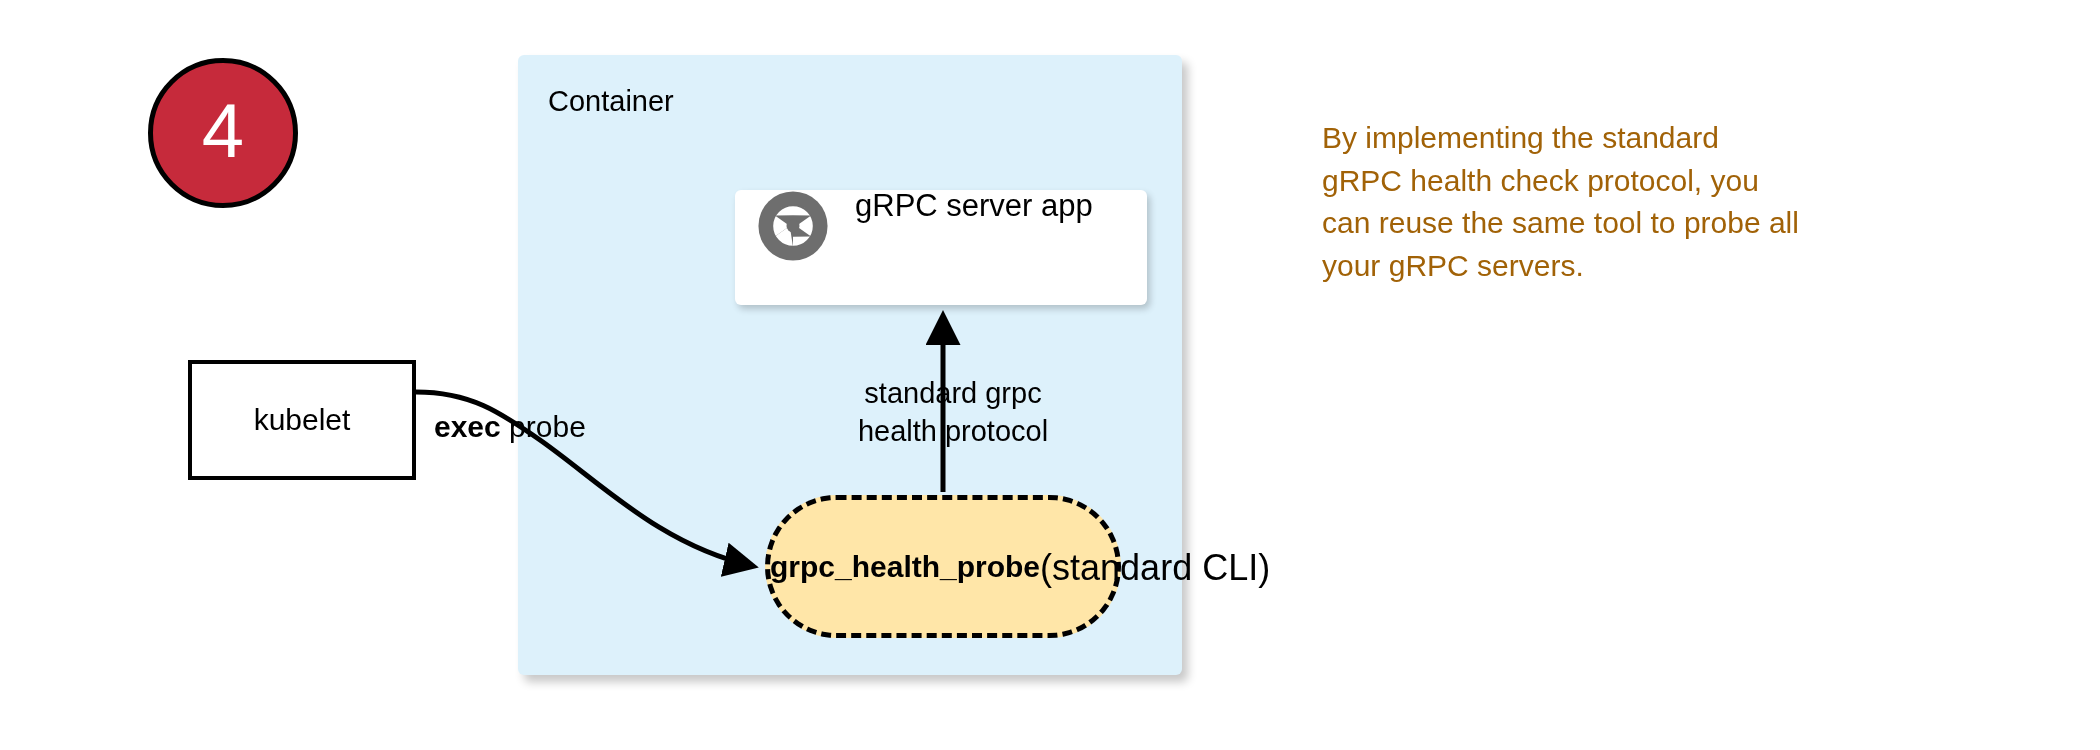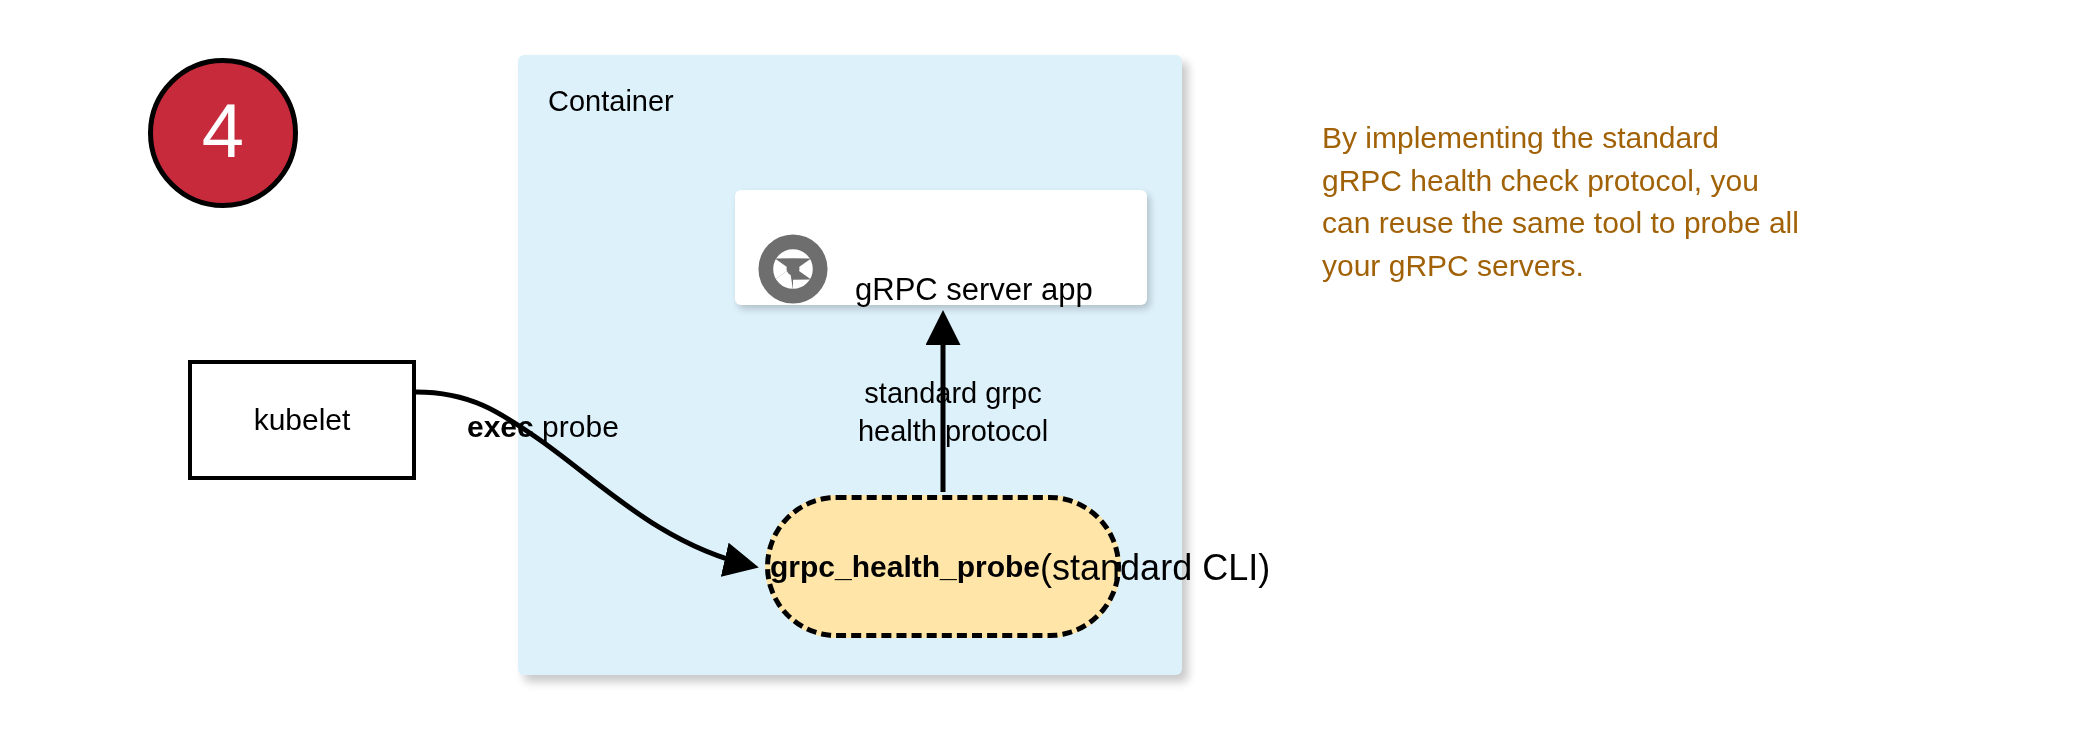--- a/index.html
+++ b/index.html
@@ -72,21 +72,21 @@
   .server-card {
     position: absolute;
     left: 735px;
     top: 190px;
     width: 412px;
     height: 115px;
     background: #ffffff;
     border-radius: 6px;
     box-shadow: 3px 4px 7px rgba(0,0,0,0.20);
     display: flex;
-    align-items: flex-end;
+    align-items: flex-start;
     box-sizing: border-box;
     padding-left: 22px;
   }
   .grpc-logo {
     width: 72px;
     height: 72px;
     flex: 0 0 72px;
     display: block;
   }
   .server-card-label {
@@ -143,21 +143,21 @@
     margin-top: 25px;
   }
   .kubelet-label {
     font-size: 30px;
     line-height: 1;
   }
 
   
   .exec-probe-label {
     position: absolute;
-    left: 467px;
+    left: 434px;
     top: 412px;
     font-size: 30px;
     line-height: 1;
     white-space: nowrap;
   }
   .exec-probe-label b { font-weight: bold; }
 
   .protocol-label {
     position: absolute;
     left: 838px;

